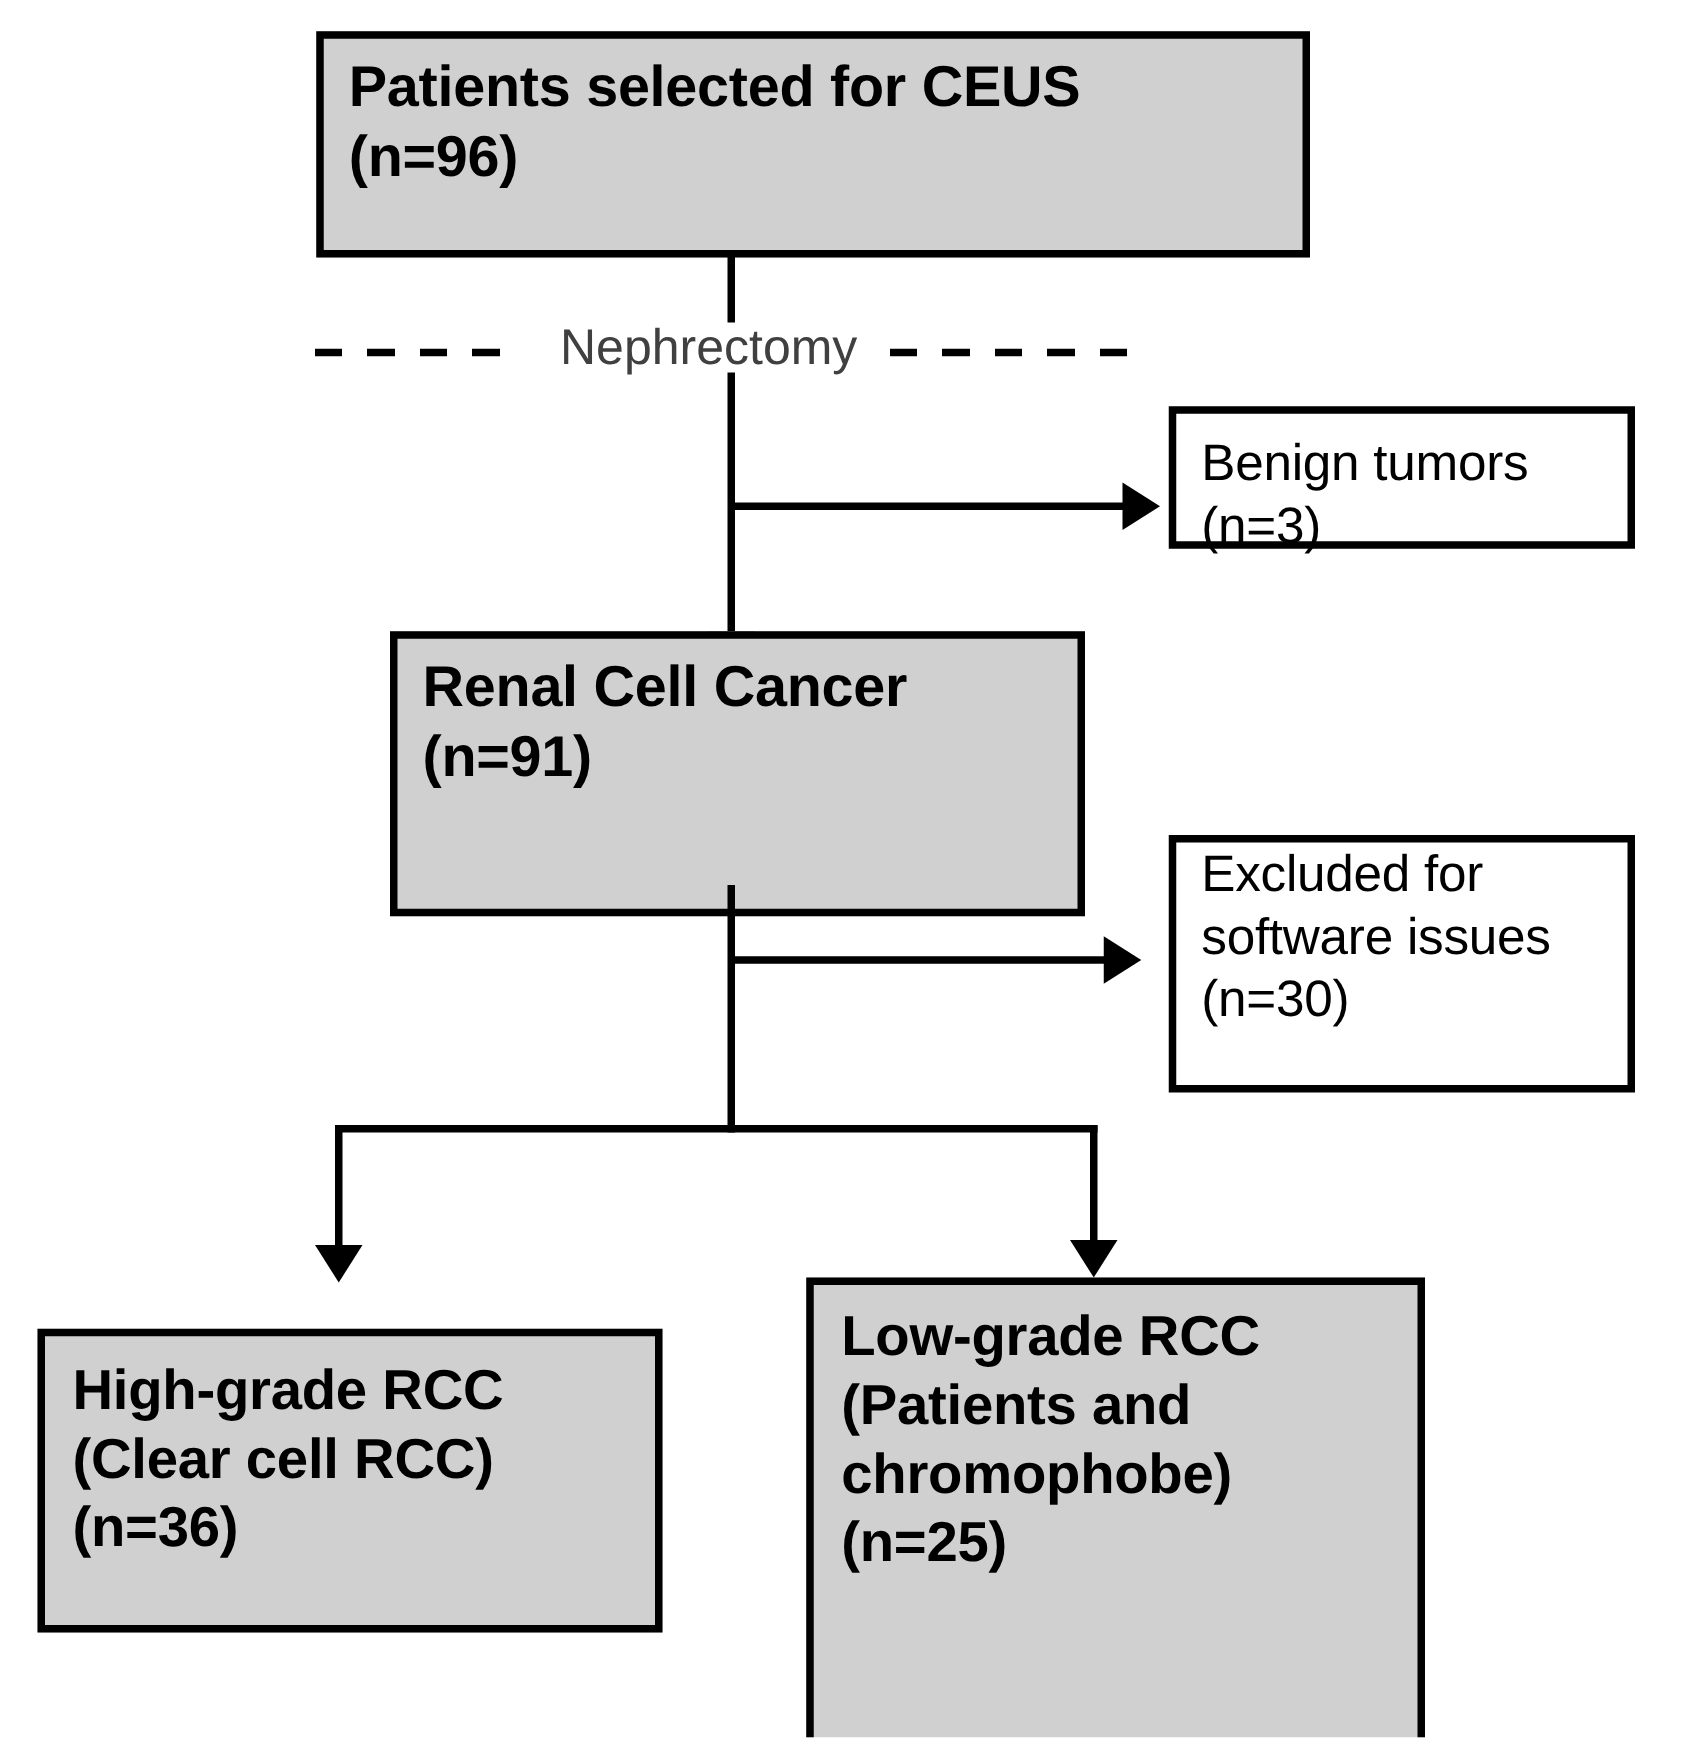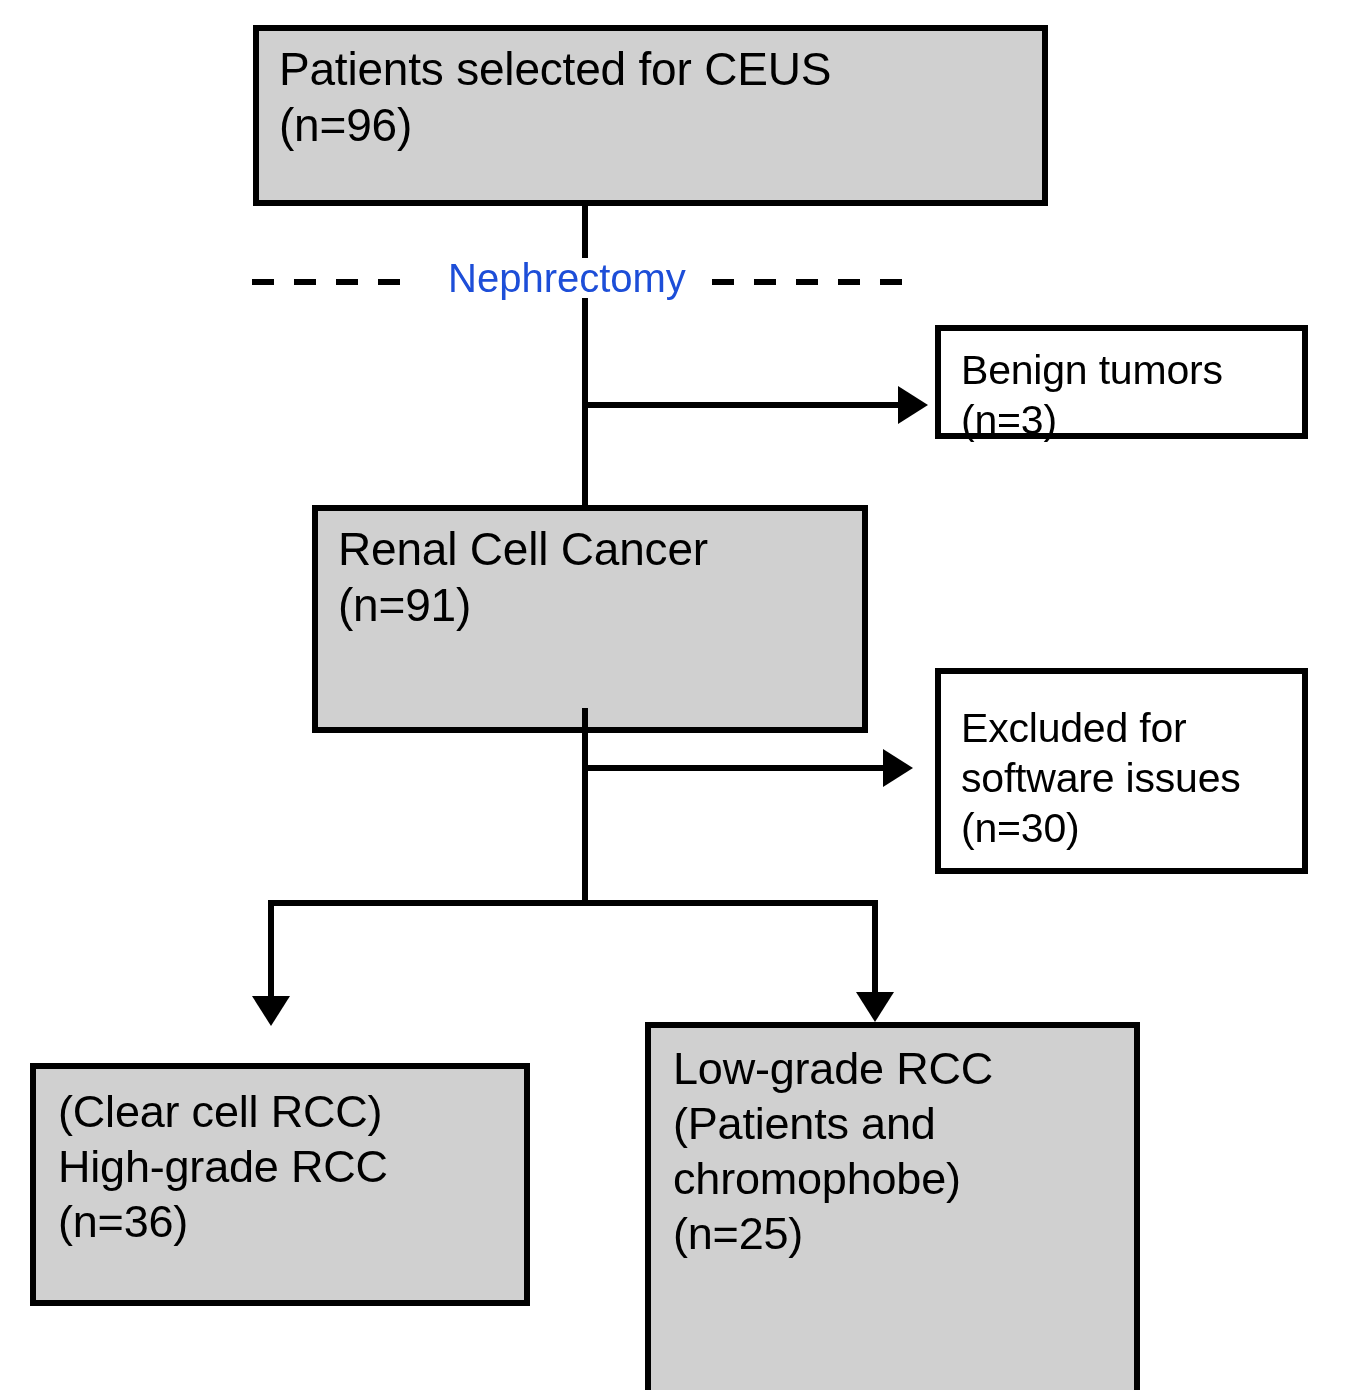--- a/index.html
+++ b/index.html
@@ -24,30 +24,30 @@
     font-size: 46px;
     line-height: 1.22;
     letter-spacing: -0.2px;
     padding: 10px 14px 10px 20px;
     display: flex;
     flex-direction: column;
     justify-content: flex-start;
     white-space: pre-line;
     word-break: normal;
   }
-  .node.filled { background: #d0d0d0; }
+  .node.filled { background: #d0d0d0; font-weight: bold; }
   .node.plain  { background: #ffffff; }
 
   .node .line { display: block; }
 
   
   #node-ceus      { left: 253px; top: 25px;   width: 795px;  height: 181px; }
   #node-benign    { left: 935px; top: 325px;  width: 373px;  height: 114px; font-size: 41px; padding-top: 14px; }
   #node-rcc       { left: 312px; top: 505px;  width: 556px;  height: 228px; }
-  #node-excluded  { left: 935px; top: 668px;  width: 373px;  height: 206px; font-size: 41px; padding-top: 29px; }
+  #node-excluded  { left: 935px; top: 668px;  width: 373px;  height: 206px; font-size: 41px; padding-top: 0; }
   #node-high      { left: 30px;  top: 1063px; width: 500px;  height: 243px; font-size: 45px; padding-left: 22px; padding-top: 16px; }
   #node-low       { left: 645px; top: 1022px; width: 495px;  height: 440px; font-size: 45px; padding-left: 22px; padding-top: 14px; }
 
   
   .vline {
     position: absolute;
     width: 6px;
     background: #000000;
   }
   .hline {
@@ -73,21 +73,21 @@
     position: absolute;
     height: 6px;
     background: repeating-linear-gradient(
       to right,
       #000000 0px, #000000 22px,
       transparent 22px, transparent 42px
     );
   }
   .edge-label {
     position: absolute;
-    color: #1d4ed8;
+    color: #404040;
     font-size: 40px;
     line-height: 1;
     white-space: nowrap;
     background: #ffffff;
     padding: 0 8px;
   }
 </style>
 </head>
 <body>
 
@@ -131,22 +131,22 @@
 
   <div class="hline" style="left:268px; top:900px; width:610px;"></div>
 
   <div class="vline" style="left:268px; top:900px; height:100px;"></div>
   <div class="arrow-down" style="left:252px; top:996px;"></div>
 
   <div class="vline" style="left:872px; top:900px; height:96px;"></div>
   <div class="arrow-down" style="left:856px; top:992px;"></div>
 
   <div class="node filled" id="node-high">
+    <span class="line">High-grade RCC</span>
     <span class="line">(Clear cell RCC)</span>
-    <span class="line">High-grade RCC</span>
     <span class="line">(n=36)</span>
   </div>
 
   <div class="node filled" id="node-low">
     <span class="line">Low-grade RCC</span>
     <span class="line">(Patients and</span>
     <span class="line">chromophobe)</span>
     <span class="line">(n=25)</span>
   </div>
 

